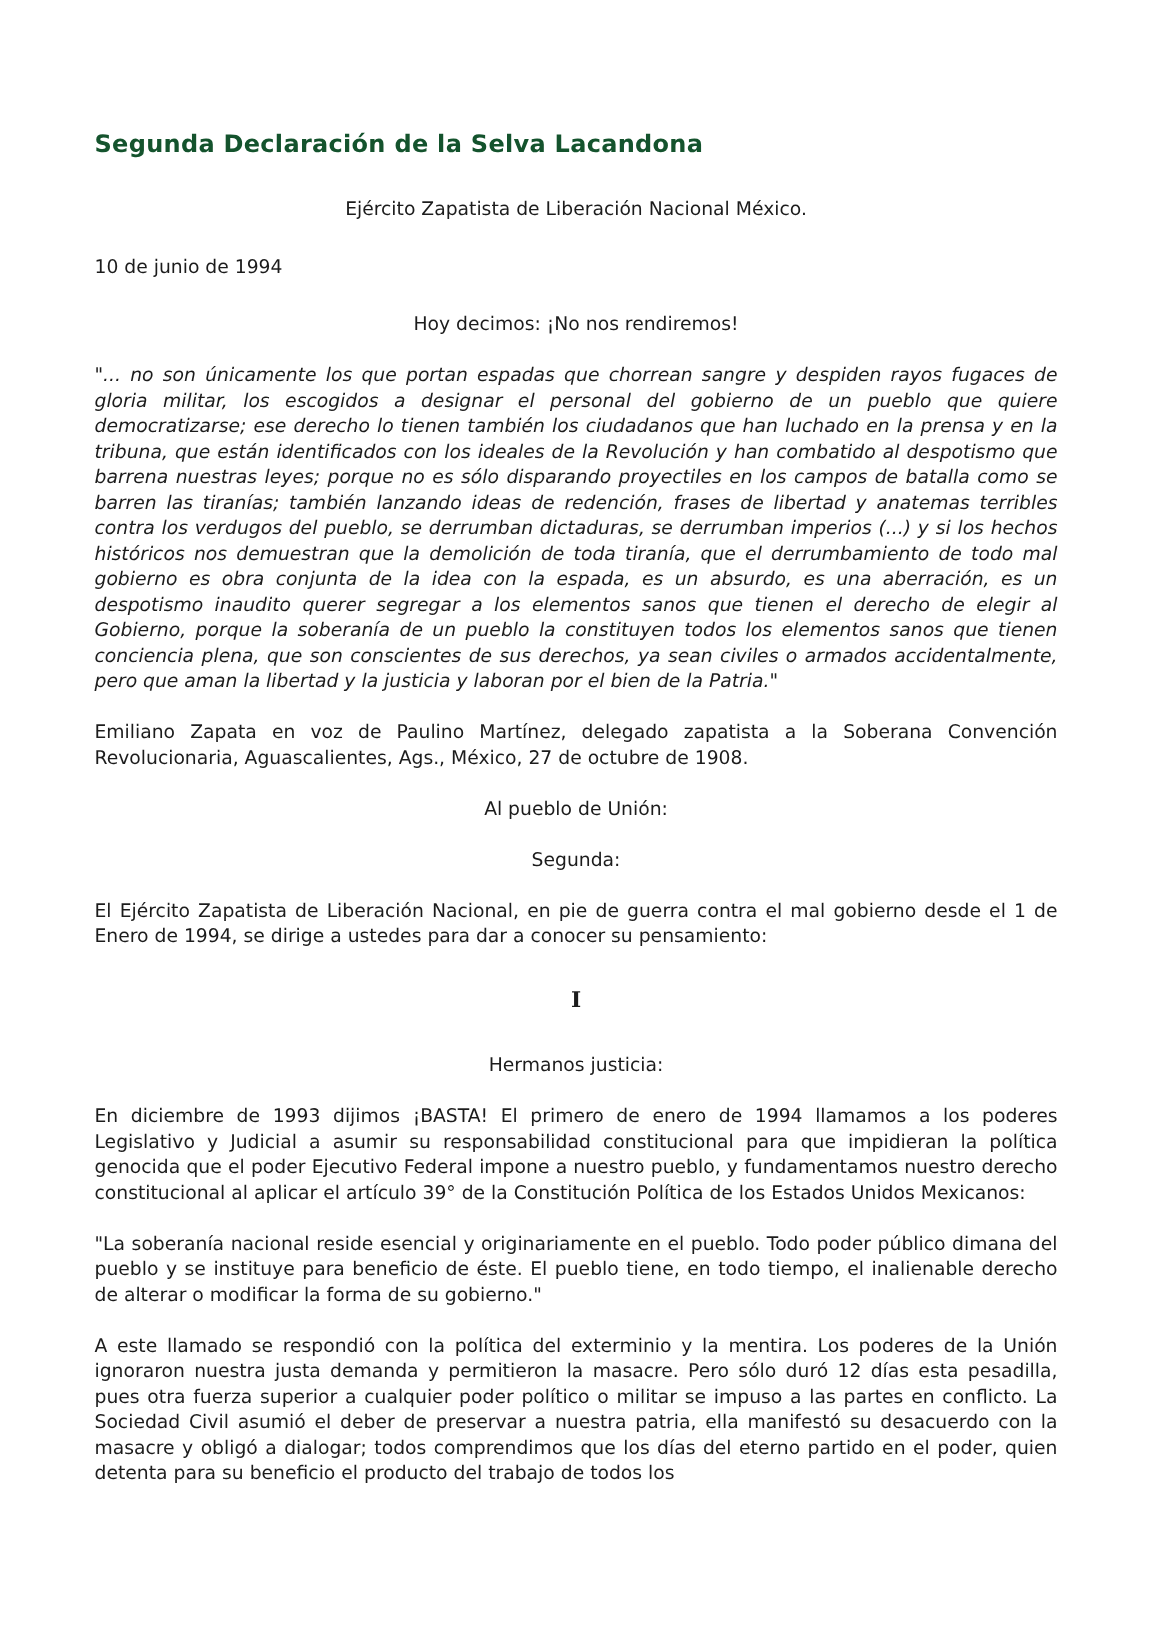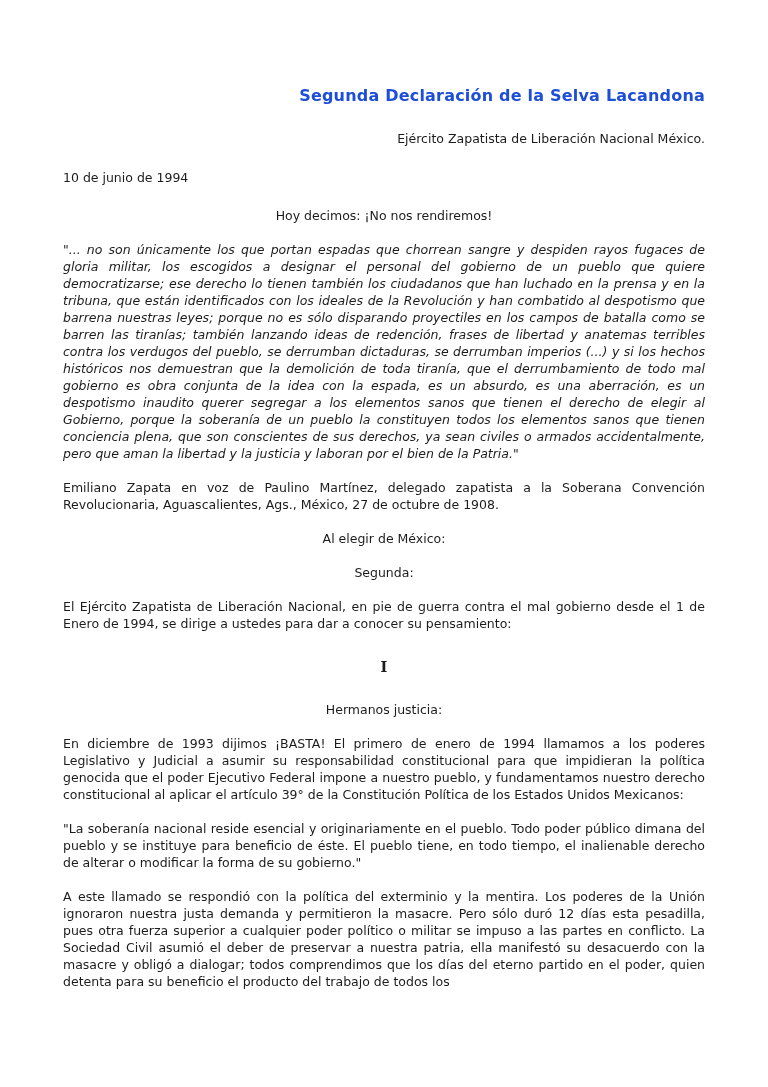--- a/index.html
+++ b/index.html
@@ -14,28 +14,28 @@
   }
   .page {
     width: 768px;
     height: 1087px;
     background: #ffffff;
     padding: 86px 63px 30px 63px;
   }
   .doc-title {
     font-size: 16px;
     font-weight: bold;
-    text-align: right;
-    color: #1d4ed8;
+    text-align: left;
+    color: #14532d;
     margin: 0 0 26px 0;
     letter-spacing: 0.2px;
   }
   .doc-subtitle {
     font-size: 12.5px;
-    text-align: right;
+    text-align: center;
     margin: 0 0 24px 0;
   }
   .doc-date {
     font-size: 12.5px;
     margin: 0 0 22px 0;
   }
   .para {
     font-size: 12.5px;
     line-height: 17px;
     margin: 17px 0;
@@ -59,21 +59,21 @@
   <h1 class="doc-title">Segunda Declaración de la Selva Lacandona</h1>
 
   <div class="doc-subtitle">Ejército Zapatista de Liberación Nacional México.</div>
 
   <div class="doc-date">10 de junio de 1994</div>
 
   <div id="document-body">
       <p class="para left">Hoy decimos: ¡No nos rendiremos!</p>
       <p class="para italic">"... no son únicamente los que portan espadas que chorrean sangre y despiden rayos fugaces de gloria militar, los escogidos a designar el personal del gobierno de un pueblo que quiere democratizarse; ese derecho lo tienen también los ciudadanos que han luchado en la prensa y en la tribuna, que están identificados con los ideales de la Revolución y han combatido al despotismo que barrena nuestras leyes; porque no es sólo disparando proyectiles en los campos de batalla como se barren las tiranías; también lanzando ideas de redención, frases de libertad y anatemas terribles contra los verdugos del pueblo, se derrumban dictaduras, se derrumban imperios (...) y si los hechos históricos nos demuestran que la demolición de toda tiranía, que el derrumbamiento de todo mal gobierno es obra conjunta de la idea con la espada, es un absurdo, es una aberración, es un despotismo inaudito querer segregar a los elementos sanos que tienen el derecho de elegir al Gobierno, porque la soberanía de un pueblo la constituyen todos los elementos sanos que tienen conciencia plena, que son conscientes de sus derechos, ya sean civiles o armados accidentalmente, pero que aman la libertad y la justicia y laboran por el bien de la Patria."</p>
       <p class="para justify">Emiliano Zapata en voz de Paulino Martínez, delegado zapatista a la Soberana Convención Revolucionaria, Aguascalientes, Ags., México, 27 de octubre de 1908.</p>
-      <p class="para left">Al elegir de México:</p>
+      <p class="para left">Al pueblo de Unión:</p>
       <p class="para left">Segunda:</p>
       <p class="para justify">El Ejército Zapatista de Liberación Nacional, en pie de guerra contra el mal gobierno desde el 1 de Enero de 1994, se dirige a ustedes para dar a conocer su pensamiento:</p>
       <p class="para numeral">I</p>
       <p class="para left">Hermanos justicia:</p>
       <p class="para justify">En diciembre de 1993 dijimos ¡BASTA! El primero de enero de 1994 llamamos a los poderes Legislativo y Judicial a asumir su responsabilidad constitucional para que impidieran la política genocida que el poder Ejecutivo Federal impone a nuestro pueblo, y fundamentamos nuestro derecho constitucional al aplicar el artículo 39° de la Constitución Política de los Estados Unidos Mexicanos:</p>
       <p class="para justify">"La soberanía nacional reside esencial y originariamente en el pueblo. Todo poder público dimana del pueblo y se instituye para beneficio de éste. El pueblo tiene, en todo tiempo, el inalienable derecho de alterar o modificar la forma de su gobierno."</p>
       <p class="para justify">A este llamado se respondió con la política del exterminio y la mentira. Los poderes de la Unión ignoraron nuestra justa demanda y permitieron la masacre. Pero sólo duró 12 días esta pesadilla, pues otra fuerza superior a cualquier poder político o militar se impuso a las partes en conflicto. La Sociedad Civil asumió el deber de preservar a nuestra patria, ella manifestó su desacuerdo con la masacre y obligó a dialogar; todos comprendimos que los días del eterno partido en el poder, quien detenta para su beneficio el producto del trabajo de todos los</p>
     </div>
 </div>
 

